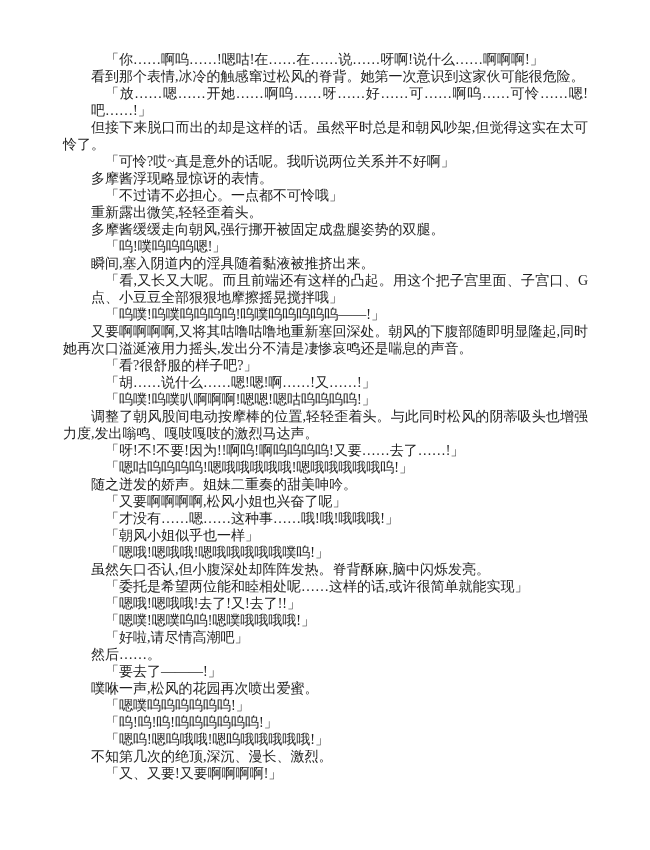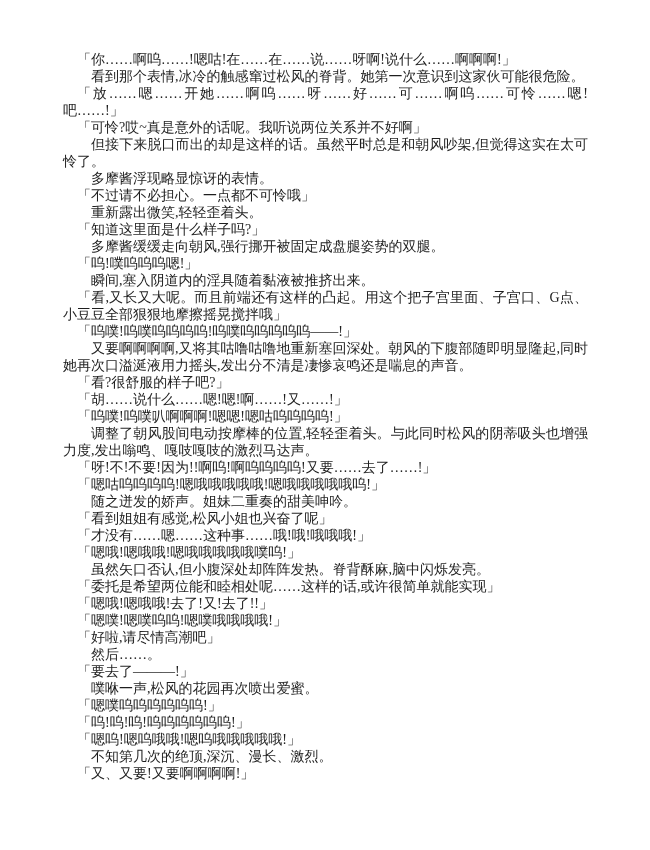--- a/index.html
+++ b/index.html
@@ -28,55 +28,56 @@
     font-size: 14px;
     line-height: 17px;
     color: #1e1e1e;
     text-align: justify;
     text-justify: inter-ideograph;
     word-break: break-all;
     overflow-wrap: break-word;
   }
   .text-column p.line.dialogue {
     text-indent: 1em;
+    margin-left: 28px;
   }
   .text-column p.line.narration {
     text-indent: 2em;
   }
 </style>
 </head>
 <body>
 
 <div class="page">
   <div class="text-column">
 
   <p class="line dialogue">「你……啊呜……!嗯咕!在……在……说……呀啊!说什么……啊啊啊!」</p>
       <p class="line narration">看到那个表情,冰冷的触感窜过松风的脊背。她第一次意识到这家伙可能很危险。</p>
       <p class="line dialogue">「放……嗯……开她……啊呜……呀……好……可……啊呜……可怜……嗯!吧……!」</p>
+      <p class="line narration">但接下来脱口而出的却是这样的话。虽然平时总是和朝风吵架,但觉得这实在太可怜了。</p>
       <p class="line dialogue">「可怜?哎~真是意外的话呢。我听说两位关系并不好啊」</p>
-      <p class="line narration">但接下来脱口而出的却是这样的话。虽然平时总是和朝风吵架,但觉得这实在太可怜了。</p>
       <p class="line narration">多摩酱浮现略显惊讶的表情。</p>
       <p class="line dialogue">「不过请不必担心。一点都不可怜哦」</p>
       <p class="line narration">重新露出微笑,轻轻歪着头。</p>
-      <p class="line dialogue">「知道这里面是什么样子吗?」</p>
       <p class="line narration">多摩酱缓缓走向朝风,强行挪开被固定成盘腿姿势的双腿。</p>
       <p class="line dialogue">「呜!噗呜呜呜嗯!」</p>
       <p class="line narration">瞬间,塞入阴道内的淫具随着黏液被推挤出来。</p>
       <p class="line dialogue">「看,又长又大呢。而且前端还有这样的凸起。用这个把子宫里面、子宫口、G点、小豆豆全部狠狠地摩擦摇晃搅拌哦」</p>
       <p class="line dialogue">「呜噗!呜噗呜呜呜呜!呜噗呜呜呜呜呜——!」</p>
       <p class="line narration">又要啊啊啊啊,又将其咕噜咕噜地重新塞回深处。朝风的下腹部随即明显隆起,同时她再次口溢涎液用力摇头,发出分不清是凄惨哀鸣还是喘息的声音。</p>
       <p class="line dialogue">「看?很舒服的样子吧?」</p>
       <p class="line dialogue">「胡……说什么……嗯!嗯!啊……!又……!」</p>
       <p class="line dialogue">「呜噗!呜噗叭啊啊啊!嗯嗯!嗯咕呜呜呜呜!」</p>
       <p class="line narration">调整了朝风股间电动按摩棒的位置,轻轻歪着头。与此同时松风的阴蒂吸头也增强力度,发出嗡鸣、嘎吱嘎吱的激烈马达声。</p>
       <p class="line dialogue">「呀!不!不要!因为!!啊呜!啊呜呜呜呜!又要……去了……!」</p>
       <p class="line dialogue">「嗯咕呜呜呜呜!嗯哦哦哦哦哦!嗯哦哦哦哦哦呜!」</p>
       <p class="line narration">随之迸发的娇声。姐妹二重奏的甜美呻吟。</p>
-      <p class="line dialogue">「看到姐姐有感觉,松风小姐也兴奋了呢」</p>
+      <p class="line dialogue">「又要啊啊啊啊,松风小姐也兴奋了呢」</p>
       <p class="line dialogue">「才没有……嗯……这种事……哦!哦!哦哦哦!」</p>
+      <p class="line dialogue">「朝风小姐似乎也一样」</p>
       <p class="line dialogue">「嗯哦!嗯哦哦!嗯哦哦哦哦哦噗呜!」</p>
       <p class="line narration">虽然矢口否认,但小腹深处却阵阵发热。脊背酥麻,脑中闪烁发亮。</p>
       <p class="line dialogue">「委托是希望两位能和睦相处呢……这样的话,或许很简单就能实现」</p>
       <p class="line dialogue">「嗯哦!嗯哦哦!去了!又!去了!!」</p>
       <p class="line dialogue">「嗯噗!嗯噗呜呜!嗯噗哦哦哦哦!」</p>
       <p class="line dialogue">「好啦,请尽情高潮吧」</p>
       <p class="line narration">然后……。</p>
       <p class="line dialogue">「要去了———!」</p>
       <p class="line narration">噗咻一声,松风的花园再次喷出爱蜜。</p>
       <p class="line dialogue">「嗯噗呜呜呜呜呜呜!」</p>

